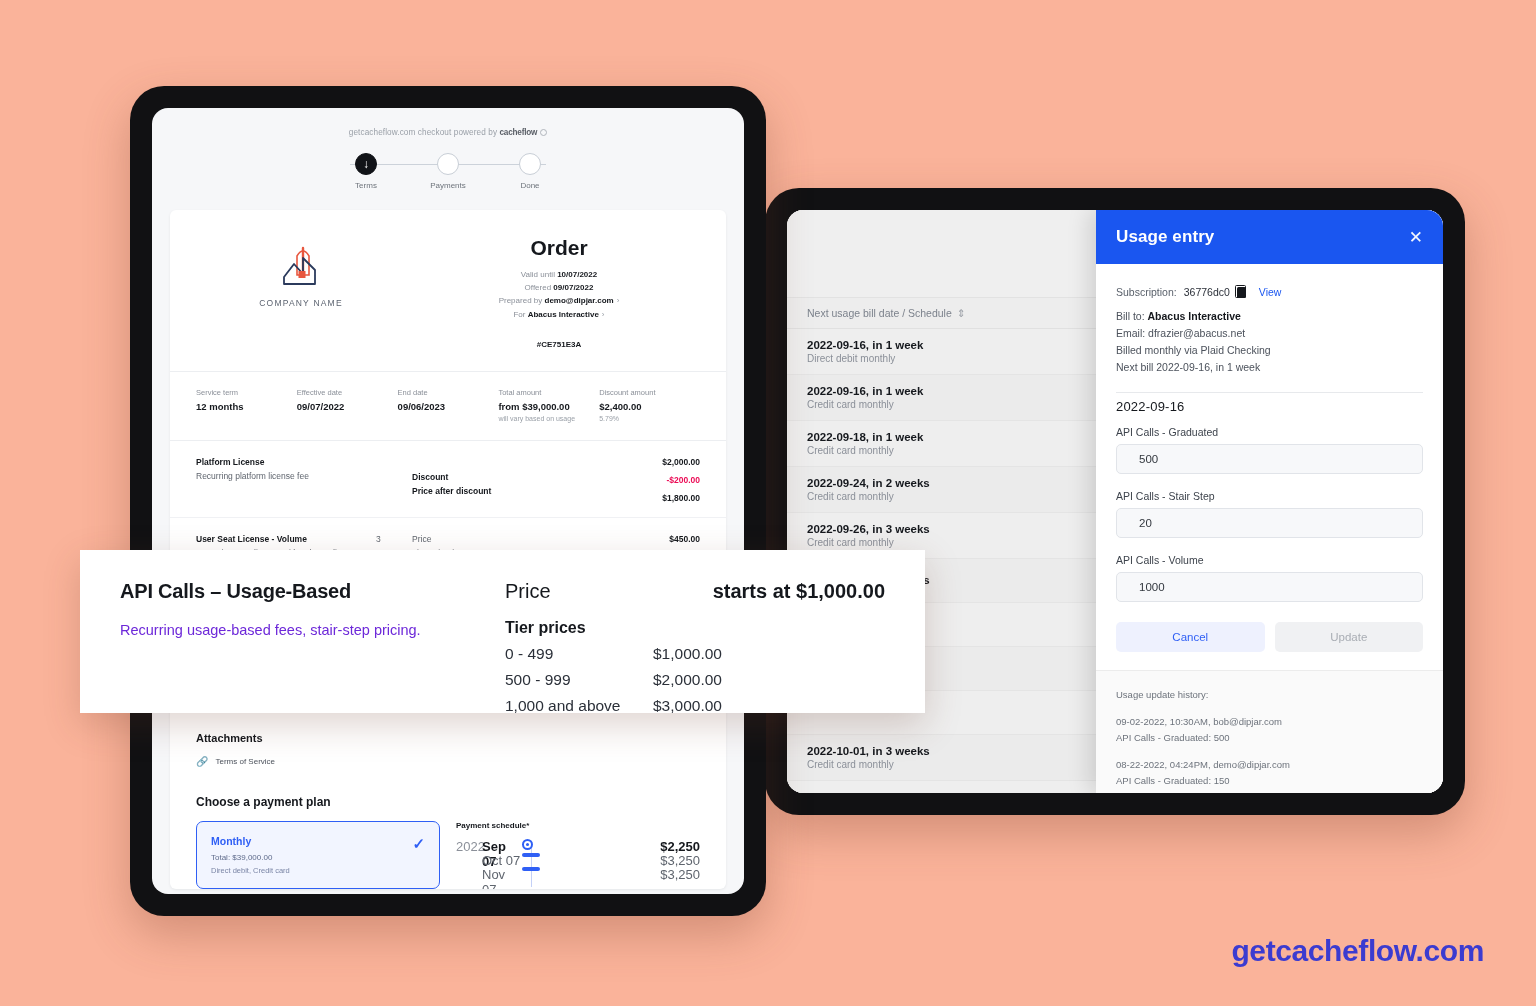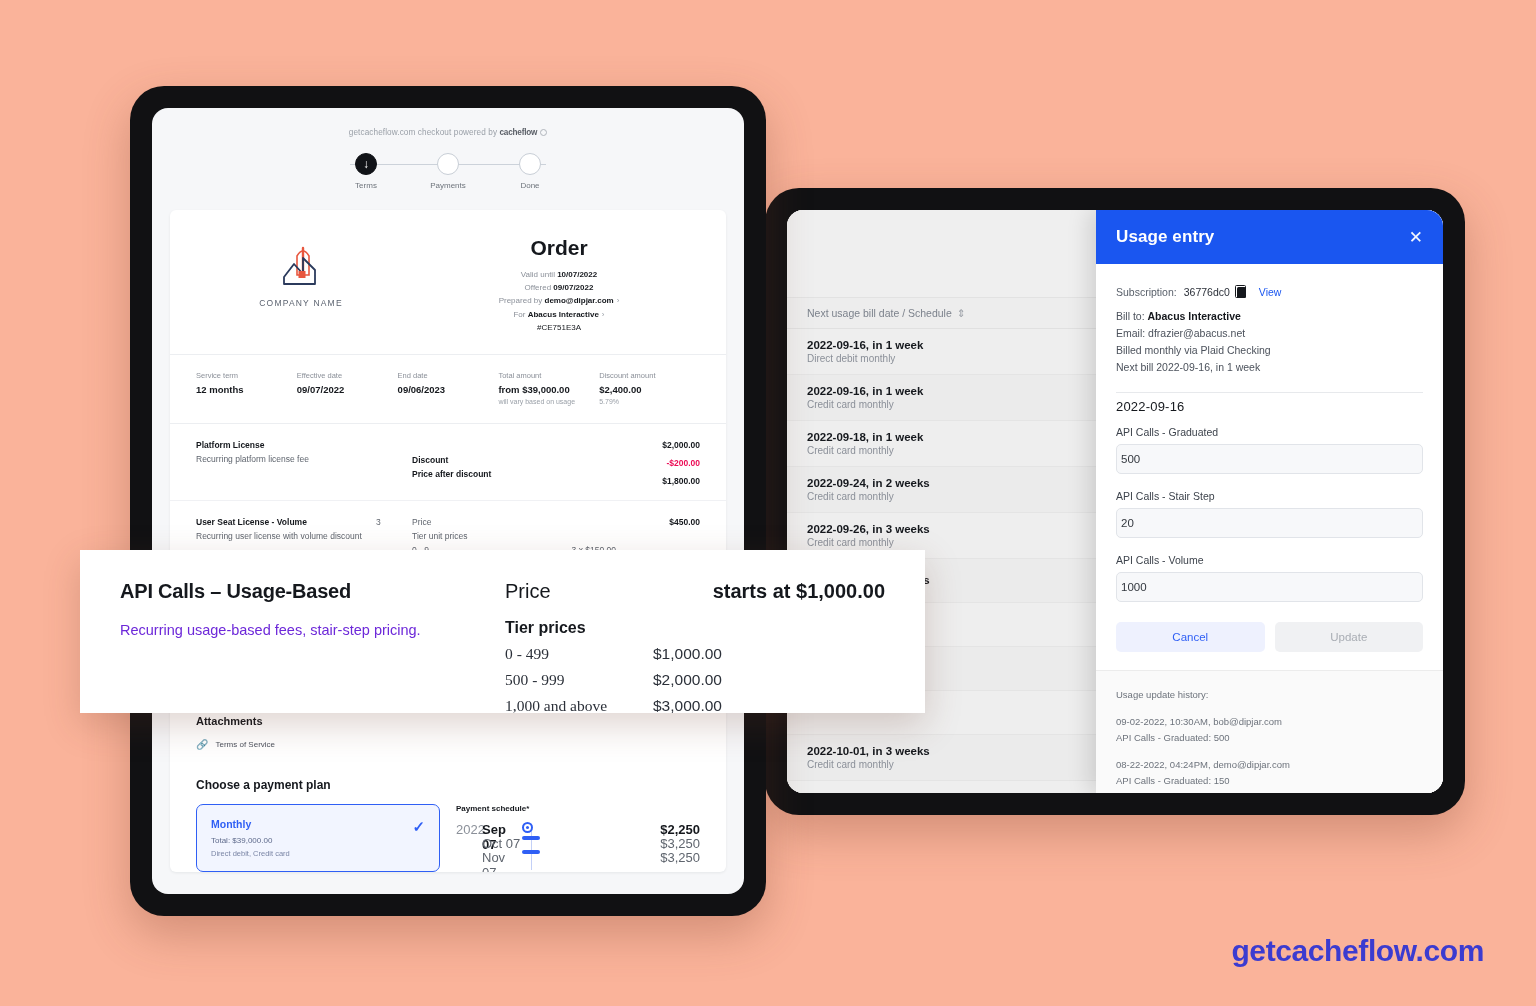--- a/index.html
+++ b/index.html
@@ -97,21 +97,21 @@
 
   .hr { height: 1px; background: #e7e9ec; margin: 16px 0 0 0; }
 
   .date-head { font-size: 13px; font-weight: 400; color: #15181d; margin: 6px 0 12px; letter-spacing:.2px;}
 
   .field-label { font-size: 10.5px; color: #3d434c; margin-bottom: 6px; }
   .field-input {
     width: 100%; height: 30px;
     border: 1px solid #e1e4e9; border-radius: 5px;
     background: #f7f8fa; color: #33383f;
-    font-size: 11.5px; padding: 0 4px;
+    font-size: 11.5px; padding: 0 22px;
     font-family: "Liberation Sans", sans-serif;
     margin-bottom: 16px;
   }
 
   .btn-row { display: flex; gap: 10px; margin-top: 4px; margin-bottom: 18px; }
   .btn {
     flex: 1 1 0; height: 30px; border-radius: 5px; border: none;
     font-size: 11.5px; font-family: "Liberation Sans", sans-serif; cursor: pointer;
   }
   .btn-cancel { background: #eef1fe; color: #2f5ff5; }
@@ -166,21 +166,21 @@
   .order-head { display: flex; padding: 26px 26px 22px 26px; }
   .brand { width: 210px; padding-top: 8px; text-align: center; }
   .logo-svg { display:block; margin: 0 auto; }
   .brand-name { font-size: 8.5px; color: #5c6370; letter-spacing: 1.2px; margin-top: 6px; }
 
   .order-meta { flex: 1 1 auto; padding-left: 12px; text-align: center; }
   .order-title { font-size: 21px; font-weight: 700; color: #15181d; margin-bottom: 8px; }
   .meta-line { font-size: 8px; color: #8b9099; line-height: 1.65; }
   .meta-line b { color: #15181d; font-weight: 700; }
   .chev { color: #9aa0a8; margin-left: 3px; }
-  .meta-id { font-size: 8px; color: #15181d; font-weight: 400; margin-top: 2px;}
+  .meta-id { font-size: 8px; color: #15181d; font-weight: 700; margin-top: 19px;}
 
   .sep { height: 1px; background: #eceef1; }
 
   .term-row { display: flex; padding: 16px 26px 18px 26px; }
   .term-col { flex: 1 1 0; }
   .term-col.ta { text-align: left; }
   .term-k { font-size: 7.5px; color: #8b9099; margin-bottom: 4px; }
   .term-v { font-size: 9.5px; color: #15181d; font-weight: 700; }
   .term-s { font-size: 7px; color: #9aa0a8; margin-top: 3px; }
 
@@ -242,21 +242,21 @@
   }
   .co-left { width: 385px; }
   .co-title { font-size: 20px; font-weight: 700; color: #15181d; letter-spacing: -0.2px; }
   .co-desc { font-size: 14.5px; color: #6d28d9; margin-top: 16px; line-height: 1.6; }
   .co-right { flex: 1 1 auto; }
   .co-price-row { display: flex; justify-content: space-between; align-items: baseline; }
   .co-price-lbl { font-size: 20px; color: #15181d; }
   .co-price-val { font-size: 20px; font-weight: 700; color: #15181d; }
   .co-tier-t { font-size: 16px; font-weight: 700; color: #15181d; margin-top: 16px; }
   .co-tier { display: flex; margin-top: 8px; font-size: 15.5px; color: #2b3039; }
-  .co-tier .tk { width: 148px; font-family: Liberation Serif, serif; }
+  .co-tier .tk { width: 148px; }
   .co-tier .tv { }
 </style>
 </head>
 <body>
 
 <div class="stage">
 
   <div class="tablet" id="tablet-right">
     <div class="screen">
       <div class="rt-wrap">

